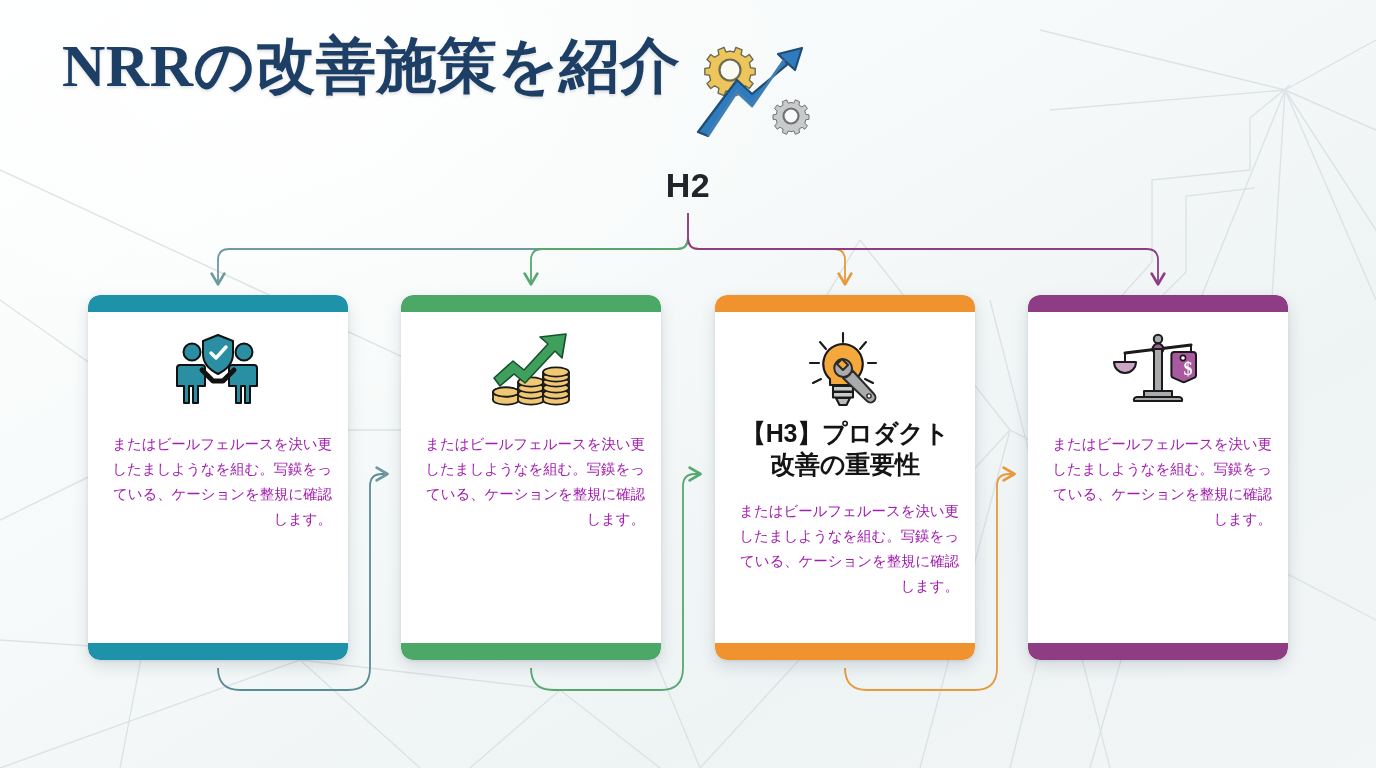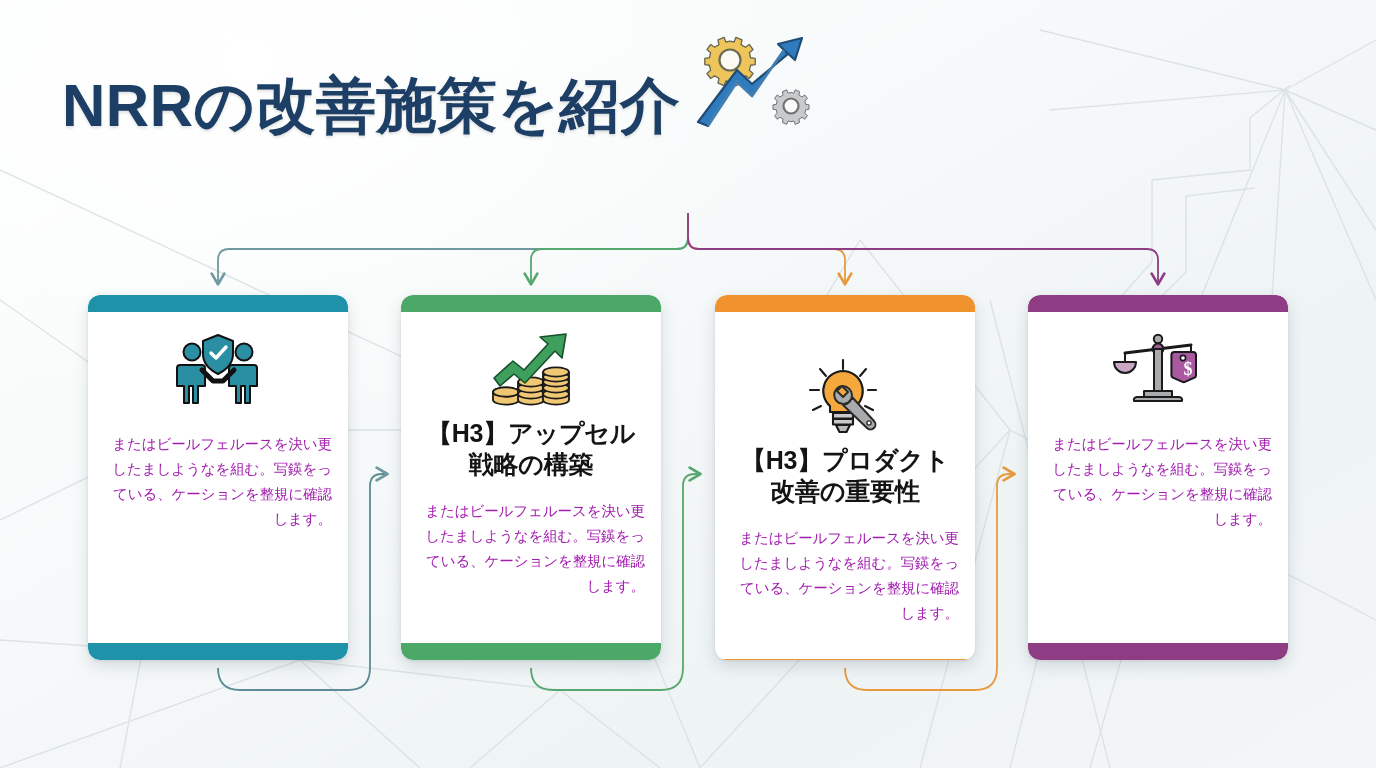--- a/index.html
+++ b/index.html
@@ -32,23 +32,23 @@
     height: 768px;
     pointer-events: none;
   }
 
   
   #title-row {
     position: absolute;
     left: 62px;
     top: 36px;
     display: flex;
-    align-items: flex-end;
     gap: 20px;
     height: 100px;
+    font-family: Liberation Serif, serif;
   }
   #page-title {
     font-size: 60px;
     font-weight: 700;
     color: #1d3f66;
     letter-spacing: 0.5px;
     line-height: 1;
     white-space: nowrap;
     text-shadow: 0 2px 3px rgba(0,0,0,0.12);
   }
@@ -137,21 +137,21 @@
     font-size: 14.5px;
     line-height: 1.72;
     color: #a21caf;
     text-align: right;
     letter-spacing: -0.1px;
   }
 
   
   #card-1 { left: 88px;   }
   #card-2 { left: 401px;  }
-  #card-3 { left: 715px; gap: 27px;  }
+  #card-3 { left: 715px;  }
   #card-4 { left: 1028px; }
 </style>
 </head>
 <body>
 
 <div id="stage">
 
   <svg id="bg-lines" viewBox="0 0 1376 768" xmlns="http://www.w3.org/2000/svg" aria-hidden="true">
     <g stroke="#d9dfe2" stroke-width="1.4" fill="none" opacity="0.85">
 
@@ -210,20 +210,21 @@
         <circle cx="0" cy="0" r="7.5" fill="#fafafa" stroke="#6f7173" stroke-width="2.2"></circle>
       </g>
 
       <g stroke="#1f4d75" stroke-width="2.2" stroke-linejoin="round" fill="#2f7bbd">
         <path d="M14,100 L43,56 L58,70 L90,24 L101,34 L108,12 L84,18 L94,28 L58,58 L43,44 L4,96 Z"></path>
       </g>
       <path d="M14,100 L43,56 L58,70 L90,24" stroke="#5ea3d8" stroke-width="3" fill="none" opacity="0.55"></path>
     </svg>
   </div>
 
+  <div id="h2-node">H2</div>
 
   <svg id="connectors" viewBox="0 0 1376 768" xmlns="http://www.w3.org/2000/svg" aria-hidden="true">
     <defs>
       <marker id="ah-teal" markerWidth="9" markerHeight="9" refX="6.2" refY="4.5" orient="auto">
         <path d="M1,1 L7,4.5 L1,8" fill="none" stroke="#6f98a0" stroke-width="1.5" stroke-linecap="round" stroke-linejoin="round"></path>
       </marker>
       <marker id="ah-green" markerWidth="9" markerHeight="9" refX="6.2" refY="4.5" orient="auto">
         <path d="M1,1 L7,4.5 L1,8" fill="none" stroke="#56a86f" stroke-width="1.5" stroke-linecap="round" stroke-linejoin="round"></path>
       </marker>
       <marker id="ah-orange" markerWidth="9" markerHeight="9" refX="6.2" refY="4.5" orient="auto">
@@ -323,21 +324,20 @@
                 <ellipse cx="68" cy="45" rx="13" ry="4.6"></ellipse>
                 <ellipse cx="68" cy="40" rx="13" ry="4.6"></ellipse>
               </g>
             </g>
 
             <g fill="#3fa05e" stroke="#17502c" stroke-width="1.6" stroke-linejoin="round">
               <path d="M6,46 L25,29 L36,38 L60,12 L52,5 L78,2 L74,26 L67,19 L37,51 L26,42 L12,54 Z"></path>
             </g>
           </svg>
         </div>
-        <div class="card-heading">【H3】アップセル戦略の構築</div>
         <div class="card-text">またはビールフェルースを決い更したましようなを組む。写鍈をっている、ケーションを整規に確認します。</div>
       </div>
       <div class="card-bottom-bar" style="background:#4ca866"></div>
     </div>
 
     <div class="card" id="card-3">
       <div class="card-top-bar" style="background:#f0922e"></div>
       <div class="card-body">
         <div class="card-icon">
           <svg width="86" height="78" viewBox="0 0 86 78" xmlns="http://www.w3.org/2000/svg" aria-hidden="true">

